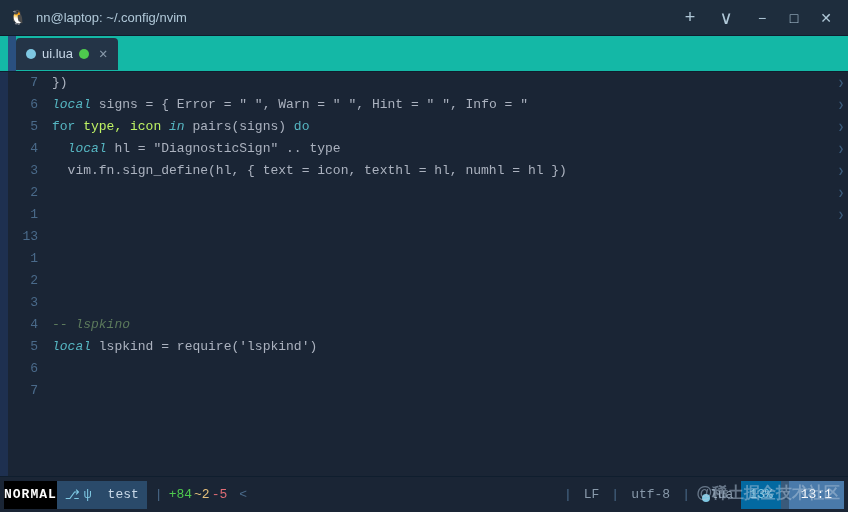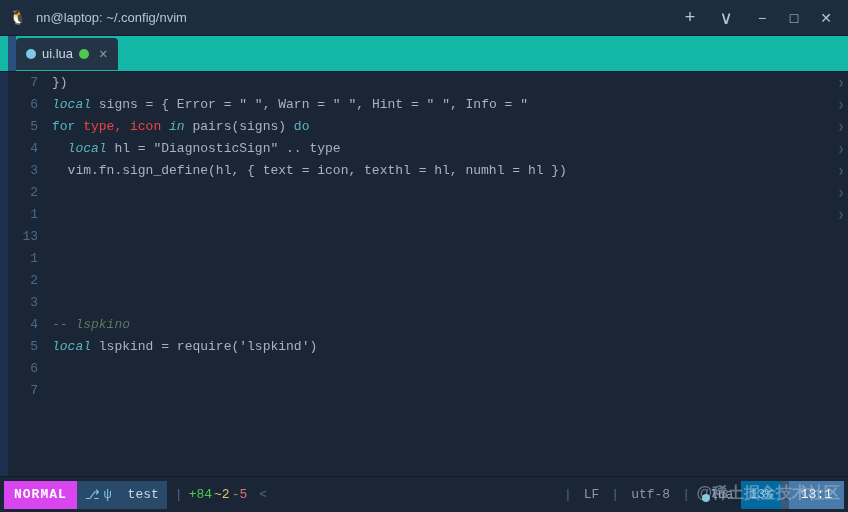--- a/index.html
+++ b/index.html
@@ -173,23 +173,23 @@
       align-items: center;
       background: #1a2535;
       height: 36px;
       font-size: 13px;
       font-family: 'Courier New', Courier, monospace;
       border-top: 1px solid #0f1e2e;
       padding: 0 4px;
       gap: 0;
     }
     .status-mode {
-      background: #d946ef;
+      background: #000000;
       color: #fff;
-      padding: 2px 10px;
+      padding: 2px 0;
       font-weight: bold;
       letter-spacing: 1px;
       height: 28px;
       display: flex;
       align-items: center;
     }
     .status-icon-section {
       background: #2a4a6a;
       color: #7ec8e3;
       padding: 2px 8px;
@@ -313,21 +313,21 @@
       <div class="line-number">2</div>
       <div class="line-number">3</div>
       <div class="line-number">4</div>
       <div class="line-number">5</div>
       <div class="line-number">6</div>
       <div class="line-number">7</div>
     </div>
   <div class="code-area" id="code-area">
       <div class="code-line"><span style="color: rgb(171, 178, 191);">})</span></div>
       <div class="code-line"><span style="color: rgb(86, 182, 194); font-style: italic;">local</span><span style="color: rgb(171, 178, 191);"> signs = { Error = "</span><span style="color: rgb(224, 108, 117);"> </span><span style="color: rgb(171, 178, 191);">", Warn = "</span><span style="color: rgb(229, 192, 123);"> </span><span style="color: rgb(171, 178, 191);">", Hint = "</span><span style="color: rgb(86, 192, 192);"> </span><span style="color: rgb(171, 178, 191);">", Info = "</span><span style="color: rgb(86, 182, 194);"> </span></div>
-      <div class="code-line"><span style="color: rgb(86, 182, 194);">for</span><span style="color: #ef4444;"> type, icon </span><span style="color: rgb(86, 182, 194); font-style: italic;">in</span><span style="color: rgb(171, 178, 191);"> pairs(signs) </span><span style="color: rgb(86, 182, 194);">do</span></div>
+      <div class="code-line"><span style="color: rgb(86, 182, 194);">for</span><span style="color: #bef264;"> type, icon </span><span style="color: rgb(86, 182, 194); font-style: italic;">in</span><span style="color: rgb(171, 178, 191);"> pairs(signs) </span><span style="color: rgb(86, 182, 194);">do</span></div>
       <div class="code-line"><span style="color: rgb(171, 178, 191);">  </span><span style="color: rgb(86, 182, 194); font-style: italic;">local</span><span style="color: rgb(171, 178, 191);"> hl = "DiagnosticSign" .. type</span></div>
       <div class="code-line"><span style="color: rgb(171, 178, 191);">  vim.fn.sign_define(hl, { text = icon, texthl = hl, numhl = hl })</span></div>
       <div class="code-line"></div>
       <div class="code-line"></div>
       <div class="code-line"></div>
       <div class="code-line"></div>
       <div class="code-line"></div>
       <div class="code-line"></div>
       <div class="code-line"><span style="color: rgb(92, 122, 92); font-style: italic;">-- lspkino</span></div>
       <div class="code-line"><span style="color: rgb(86, 182, 194); font-style: italic;">local</span><span style="color: rgb(171, 178, 191);"> lspkind = require('lspkind')</span></div>

